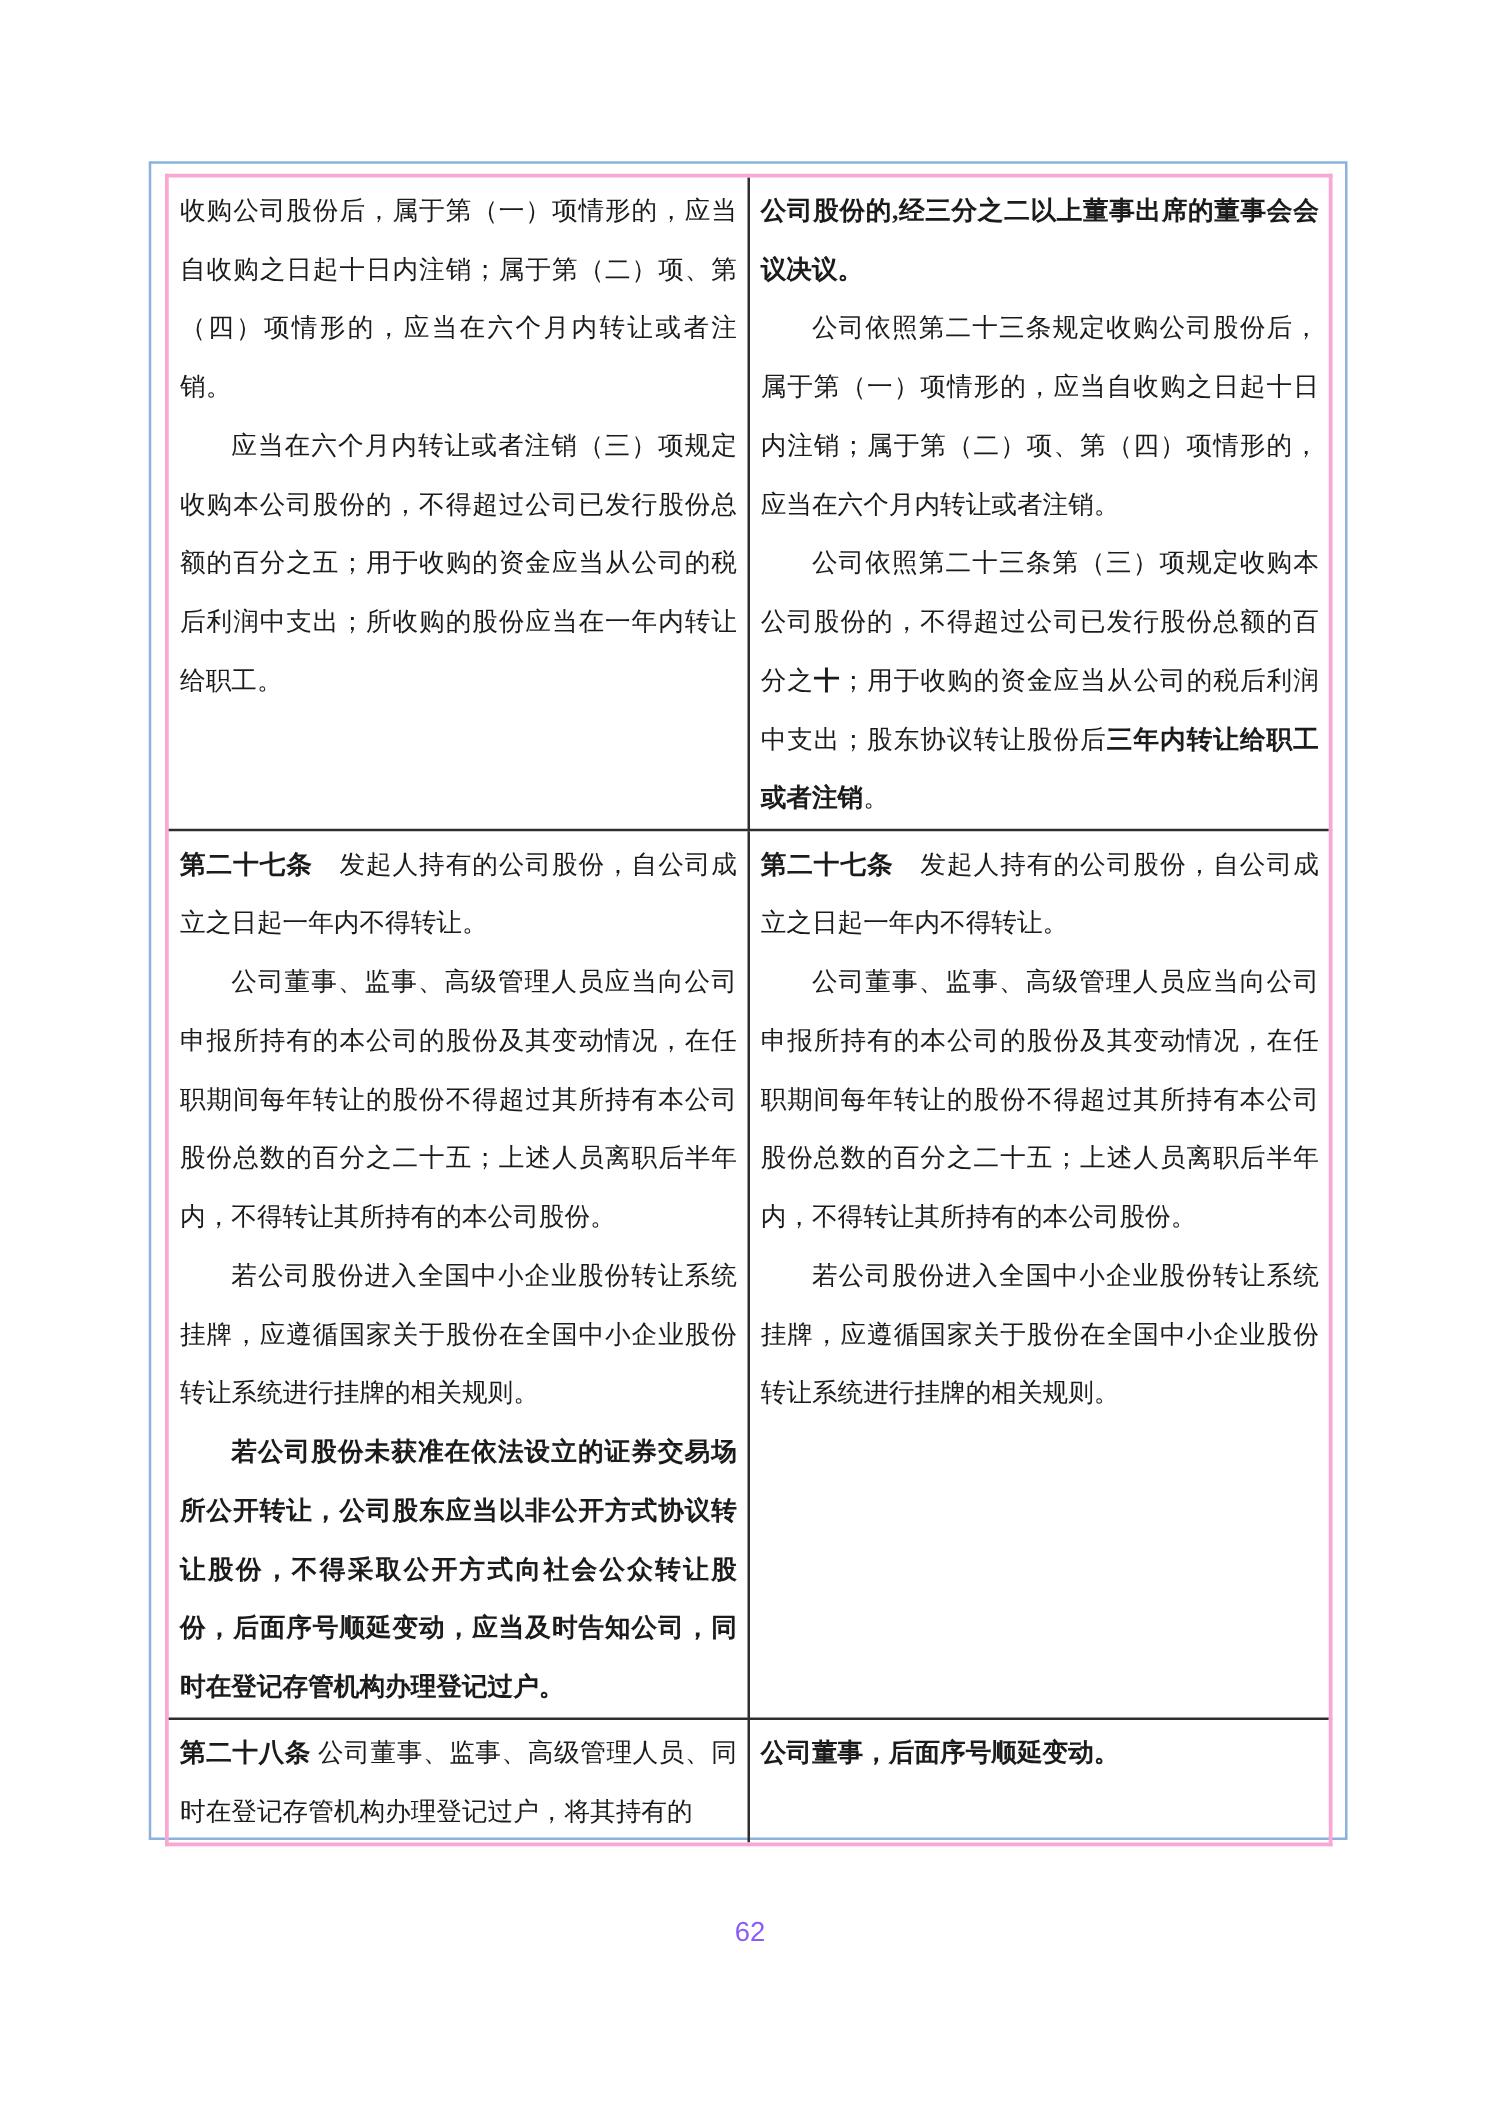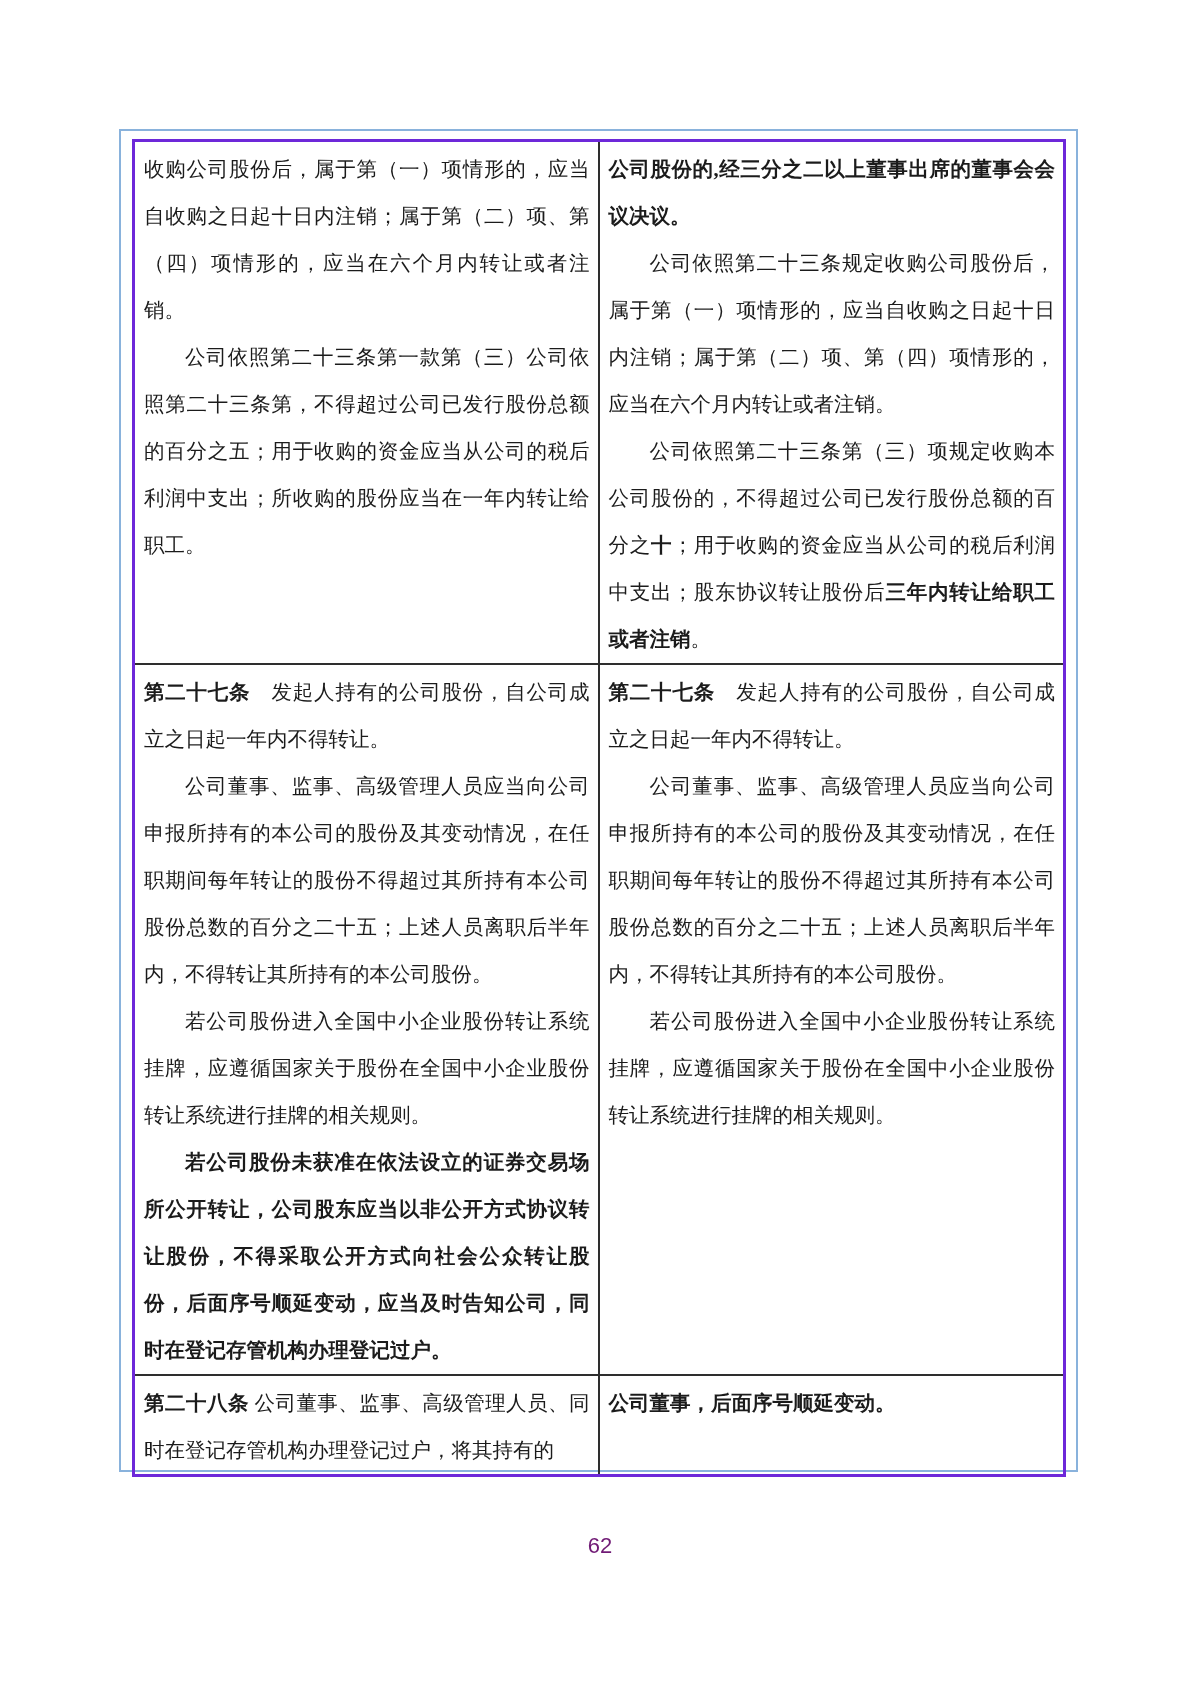--- a/index.html
+++ b/index.html
@@ -7,51 +7,51 @@
     position:relative; width:1200px; height:1697px; background:#ffffff;
     overflow:hidden; font-family:"Liberation Serif", serif;
   }
   .frame {
     position:absolute; left:119px; top:129px; width:959px; height:1343px;
     border:2px solid #89B2DC; background:#ffffff; box-sizing:border-box;
   }
   table.cmp {
     position:absolute; left:11px; top:8px; width:934px;
     border-collapse:collapse; table-layout:fixed;
-    border:3px solid #6d28d9; box-sizing:border-box;padding-left:48px;
+    border:3px solid #f9a8d4; box-sizing:border-box;padding-left:48px;
   }
   table.cmp td {
     border:2px solid #2E2E2E; vertical-align:top;
     padding:4px 8px 0 9px;
     font-size:20.5px; line-height:47px; color:#1B1B1B;
     text-align:justify; overflow:hidden; box-sizing:border-box;
   }
   td.col-left  { width:465px; }
   tr.r1 td { height:519px; }
   tr.r2 td { height:703px; }
   tr.r3 td { height:84px; }
   .para { text-align:justify; }
   .para.indent { text-indent:2em; }
   .seg.b { font-weight:bold; }
   .pageno {
     position:absolute; left:0; top:1533px; width:100%; text-align:center;
-    font-family:"Liberation Sans", sans-serif; font-size:22px; color:#701a75;
+    font-family:"Liberation Sans", sans-serif; font-size:22px; color:#8b5cf6;
   }
 </style>
 </head>
 <body>
 
 <div class="page">
   <div class="frame">
     <table class="cmp">
       <tbody>
         <tr class="r1">
           <td class="col-left">
               <div class="para"><span class="seg">收购公司股份后，属于第（一）项情形的，应当自收购之日起十日内注销；属于第（二）项、第（四）项情形的，应当在六个月内转让或者注销。</span></div>
-              <div class="para indent"><span class="seg">公司依照第二十三条第一款第（三）公司依照第二十三条第，不得超过公司已发行股份总额的百分之五；用于收购的资金应当从公司的税后利润中支出；所收购的股份应当在一年内转让给职工。</span></div>
+              <div class="para indent"><span class="seg">应当在六个月内转让或者注销（三）项规定收购本公司股份的，不得超过公司已发行股份总额的百分之五；用于收购的资金应当从公司的税后利润中支出；所收购的股份应当在一年内转让给职工。</span></div>
             </td>
           <td class="col-right">
               <div class="para"><span class="seg b">公司股份的,经三分之二以上董事出席的董事会会议决议。</span></div>
               <div class="para indent"><span class="seg">公司依照第二十三条规定收购公司股份后，属于第（一）项情形的，应当自收购之日起十日内注销；属于第（二）项、第（四）项情形的，应当在六个月内转让或者注销。</span></div>
               <div class="para indent"><span class="seg">公司依照第二十三条第（三）项规定收购本公司股份的，不得超过公司已发行股份总额的百分之</span><span class="seg b">十</span><span class="seg">；用于收购的资金应当从公司的税后利润中支出；股东协议转让股份后</span><span class="seg b">三年内转让给职工或者注销</span><span class="seg">。</span></div>
             </td>
         </tr>
         <tr class="r2">
           <td class="col-left">
               <div class="para"><span class="seg b">第二十七条</span><span class="seg">　发起人持有的公司股份，自公司成立之日起一年内不得转让。</span></div>

